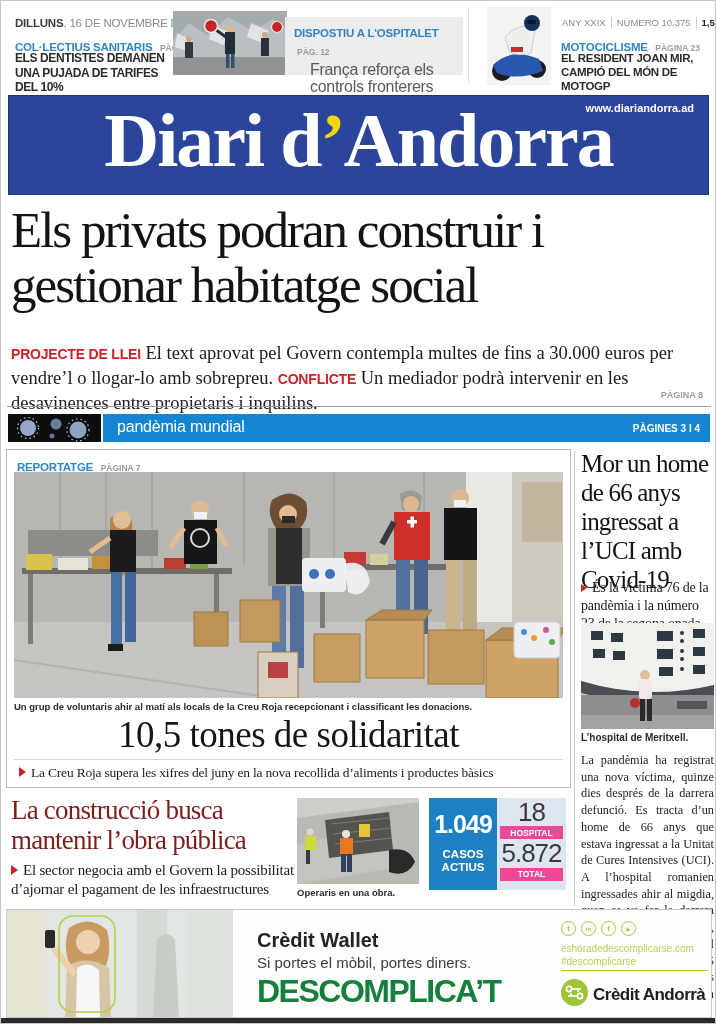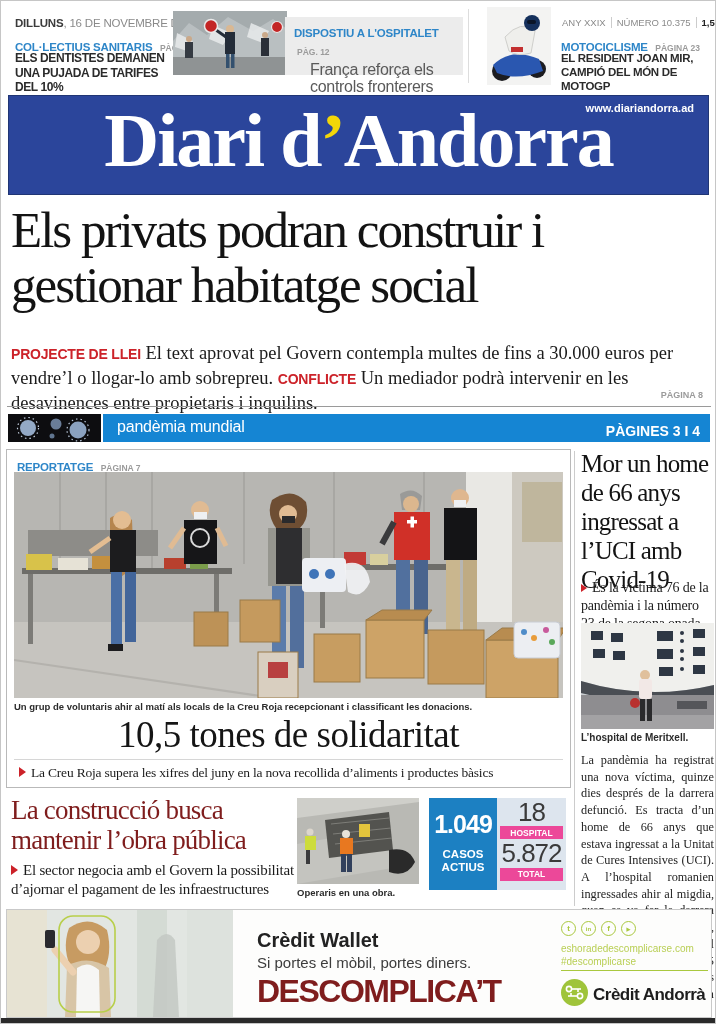--- a/index.html
+++ b/index.html
@@ -48,21 +48,21 @@
     font-size:18.5px;line-height:1.35;color:#1b1b1b;}
   .deck-label{font-family:"Liberation Sans",sans-serif;font-weight:bold;
     color:#cc2229;font-size:14px;letter-spacing:-0.2px;}
   .pag8{right:12px;top:389px;color:#9b9b9b;font-size:9px;font-weight:bold;}
   .hr1{left:6px;top:405px;width:704px;border-top:1px solid #9a9a9a;}
 
   
   .virus-thumb{left:7px;top:413px;}
   .strip{left:102px;top:413px;width:607px;height:28px;background:#1585d3;}
   .strip-label{position:absolute;left:14px;top:4px;color:#fff;font-size:16px;letter-spacing:-0.2px;}
-  .strip-pages{position:absolute;right:10px;top:9px;color:#fff;font-size:14px;font-weight:bold;}
+  .strip-pages{position:absolute;right:10px;top:9px;color:#fff;font-size:10px;font-weight:bold;}
 
   
   .rep-box{left:5px;top:448px;width:565px;height:339px;border:1px solid #b9b9b9;box-sizing:border-box;}
   .rep-kicker{left:16px;top:456px;}
   .photo-volunteers{left:13px;top:471px;}
   .rep-caption{left:13px;top:700px;width:548px;font-size:9.5px;font-weight:bold;color:#2b2b2b;}
   .rep-headline{left:5px;top:712px;width:565px;text-align:center;
     font-family:"Liberation Serif",serif;font-size:37px;color:#151515;letter-spacing:-0.5px;}
   .rep-hr{left:13px;top:758px;width:549px;border-top:1px solid #d6d6d6;}
   .rep-sub{left:18px;top:764px;width:545px;font-family:"Liberation Serif",serif;
@@ -98,21 +98,21 @@
   .cov-caption{left:580px;top:731px;font-size:10px;font-weight:bold;color:#2b2b2b;}
   .cov-body{left:580px;top:751px;width:133px;font-family:"Liberation Serif",serif;
     font-size:12.3px;line-height:1.36;color:#232323;text-align:justify;}
 
   
   .ad-box{left:5px;top:908px;width:706px;height:109px;border:1px solid #c9c9c9;
     box-sizing:border-box;background:#fdfdfc;}
   .photo-adwoman{left:6px;top:909px;}
   .ad-product{left:256px;top:928px;font-size:20px;font-weight:bold;color:#222;}
   .ad-tagline{left:256px;top:953px;font-size:15px;color:#3c3c3c;}
-  .ad-slogan{left:256px;top:972px;font-size:32px;font-weight:bold;color:#7f1d1d;letter-spacing:-1.5px;}
+  .ad-slogan{left:256px;top:972px;font-size:32px;font-weight:bold;color:#15803d;letter-spacing:-1.5px;}
   .ad-social{left:560px;top:920px;display:flex;gap:5px;}
   .soc{width:15px;height:15px;border:1.5px solid #a9c83e;border-radius:50%;
     color:#a9c83e;font-size:8px;font-weight:bold;display:flex;align-items:center;
     justify-content:center;box-sizing:border-box;}
   .icon-twitter::before{content:"t";}
   .icon-linkedin::before{content:"in";font-size:6px;}
   .icon-facebook::before{content:"f";}
   .icon-youtube::before{content:"\25B6";font-size:5px;}
   .ad-url{left:560px;top:941px;width:150px;font-size:10px;line-height:1.3;color:#b9cf55;}
   .ad-hr{left:560px;top:969px;width:147px;border-top:1.5px solid #a9c83e;}

